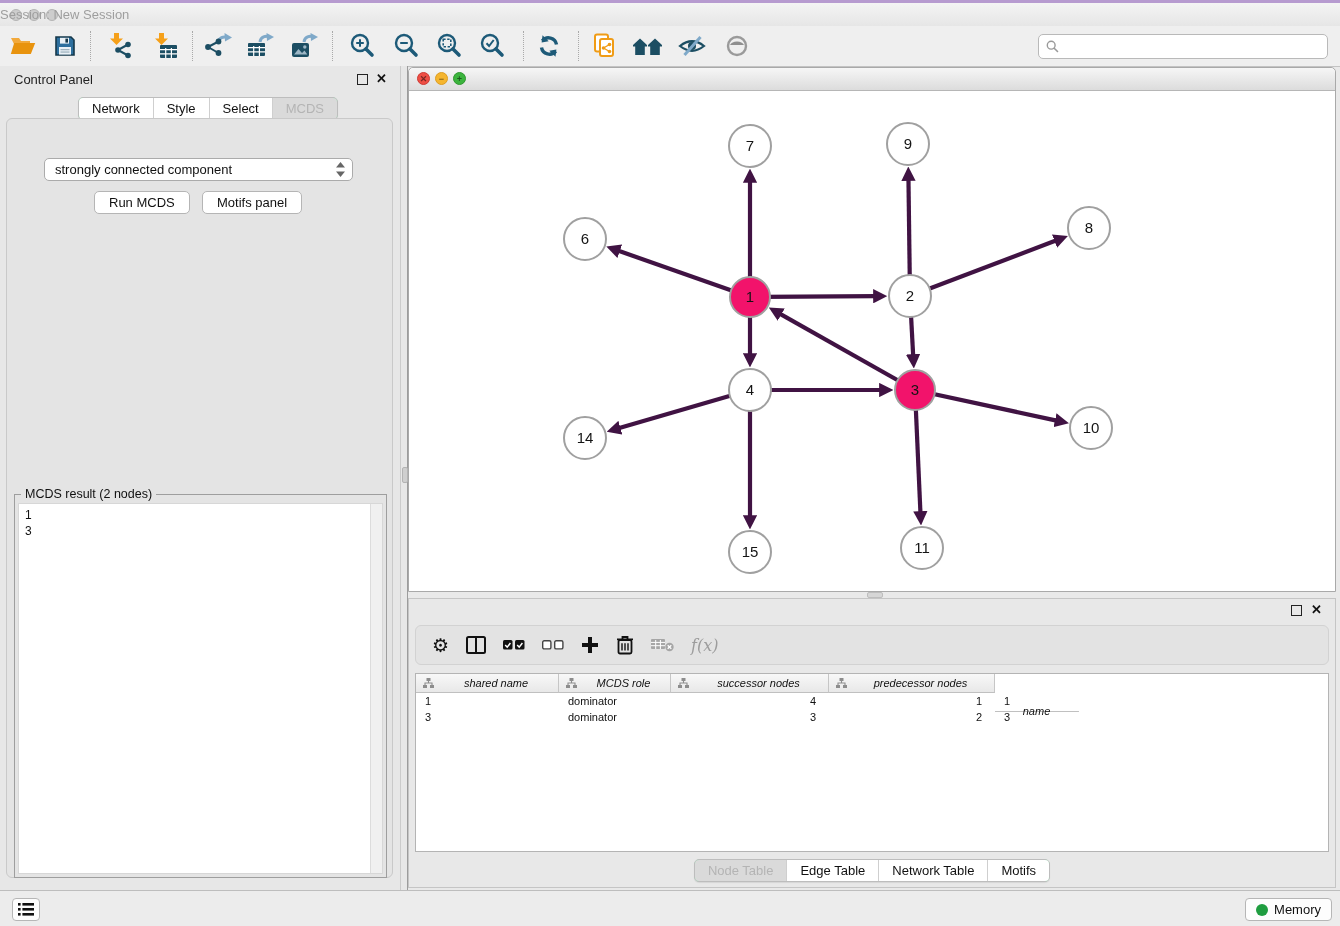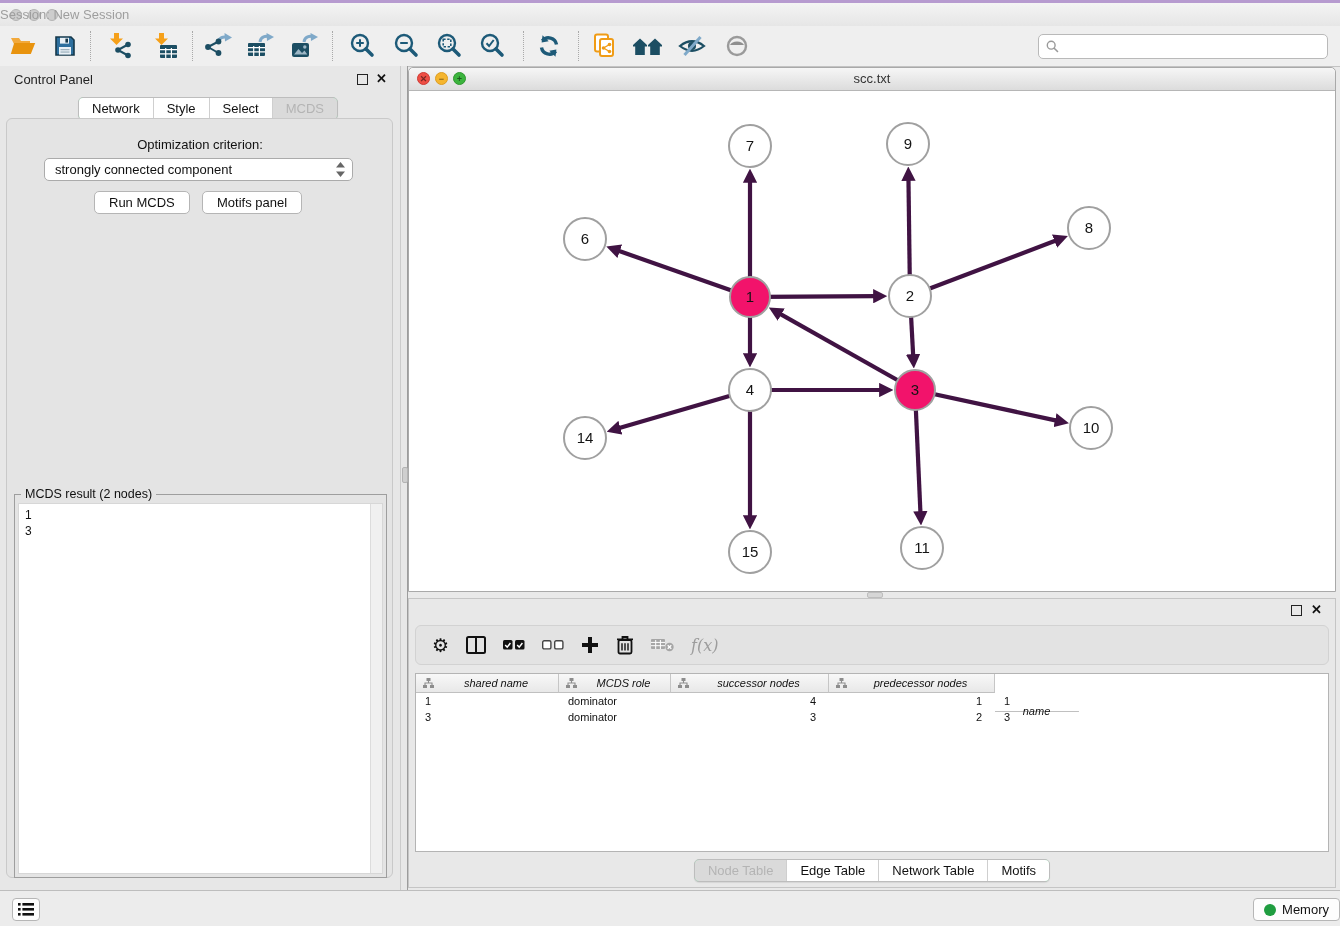--- a/index.html
+++ b/index.html
@@ -116,21 +116,21 @@
   .td.ar{text-align:right;padding-right:13px;}
   .tbl-tabs-row{position:absolute;left:0;right:0;bottom:5px;text-align:center;margin-top:40px;}
   .tbl-tabs-row .seg{position:relative;}
 
   
   .statusbar{position:absolute;left:0;bottom:0;width:100%;height:36px;background:#ececec;
     border-top:1px solid #bdbdbd;box-sizing:border-box;}
   .sb-btn{position:absolute;top:7px;height:23px;background:#fdfdfd;border:1px solid #b6b6b6;
     border-radius:4px;display:flex;align-items:center;justify-content:center;box-sizing:border-box;}
   .sb-list{left:12px;width:28px;}
-  .sb-mem{right:0;padding:0 10px;gap:6px;font-size:13px;color:#111;}
+  .sb-mem{right:8px;padding:0 10px;gap:6px;font-size:13px;color:#111;}
   .mem-dot{width:12px;height:12px;border-radius:50%;background:#1f9d40;}
 </style>
 </head>
 <body>
 
 <div class="top-accent"></div>
 
 <div class="titlebar">
   <span class="tl g1"></span>
   <span class="tl g2"></span>
@@ -299,21 +299,20 @@
   <div class="panel-title">Control Panel</div>
   <span class="float-ic cp-float"></span>
   <span class="close-ic cp-close">✕</span>
   <div class="seg ctl-tabs" id="ctl-tabs">
       <div class="seg-tab">Network</div>
       <div class="seg-tab">Style</div>
       <div class="seg-tab">Select</div>
       <div class="seg-tab sel">MCDS</div>
     </div>
   <div class="cp-content"></div>
-  <div class="opt-label">Optimization criterion:</div>
   <div class="criterion">
     <span class="val">strongly connected component</span>
     <span class="step">
       <svg width="9" height="15" viewBox="0 0 9 15">
           <path d="M4.5 0L9 5.4H0z" fill="#666"></path>
           <path d="M4.5 15L0 9.6h9z" fill="#666"></path>
         </svg>
     </span>
   </div>
   <div class="cp-btn btn-run">Run MCDS</div>
@@ -332,21 +331,20 @@
 
 <div class="vsplit">
   <div class="vhandle"></div>
 </div>
 
 <div class="netwin">
   <div class="wtitle">
     <span class="mtl red">✕</span>
     <span class="mtl yel">−</span>
     <span class="mtl grn">+</span>
-    <span class="label">scc.txt</span>
   </div>
   <div class="netcanvas" id="graph-host"><svg width="926" height="502" viewBox="0 0 926 502">
         <defs>
           <marker id="arr" viewBox="0 0 10 10" refX="2" refY="5" markerWidth="3.4" markerHeight="3.4" orient="auto">
             <path d="M0 0L10 5L0 10z" fill="#401343"></path>
           </marker>
         </defs>
         <g>
           <line x1="341" y1="207" x2="341" y2="90" stroke="#401343" stroke-width="4.2" marker-end="url(#arr)"></line>
           <line x1="341" y1="207" x2="208.07600123420463" y2="160.27520043384163" stroke="#401343" stroke-width="4.2" marker-end="url(#arr)"></line>

